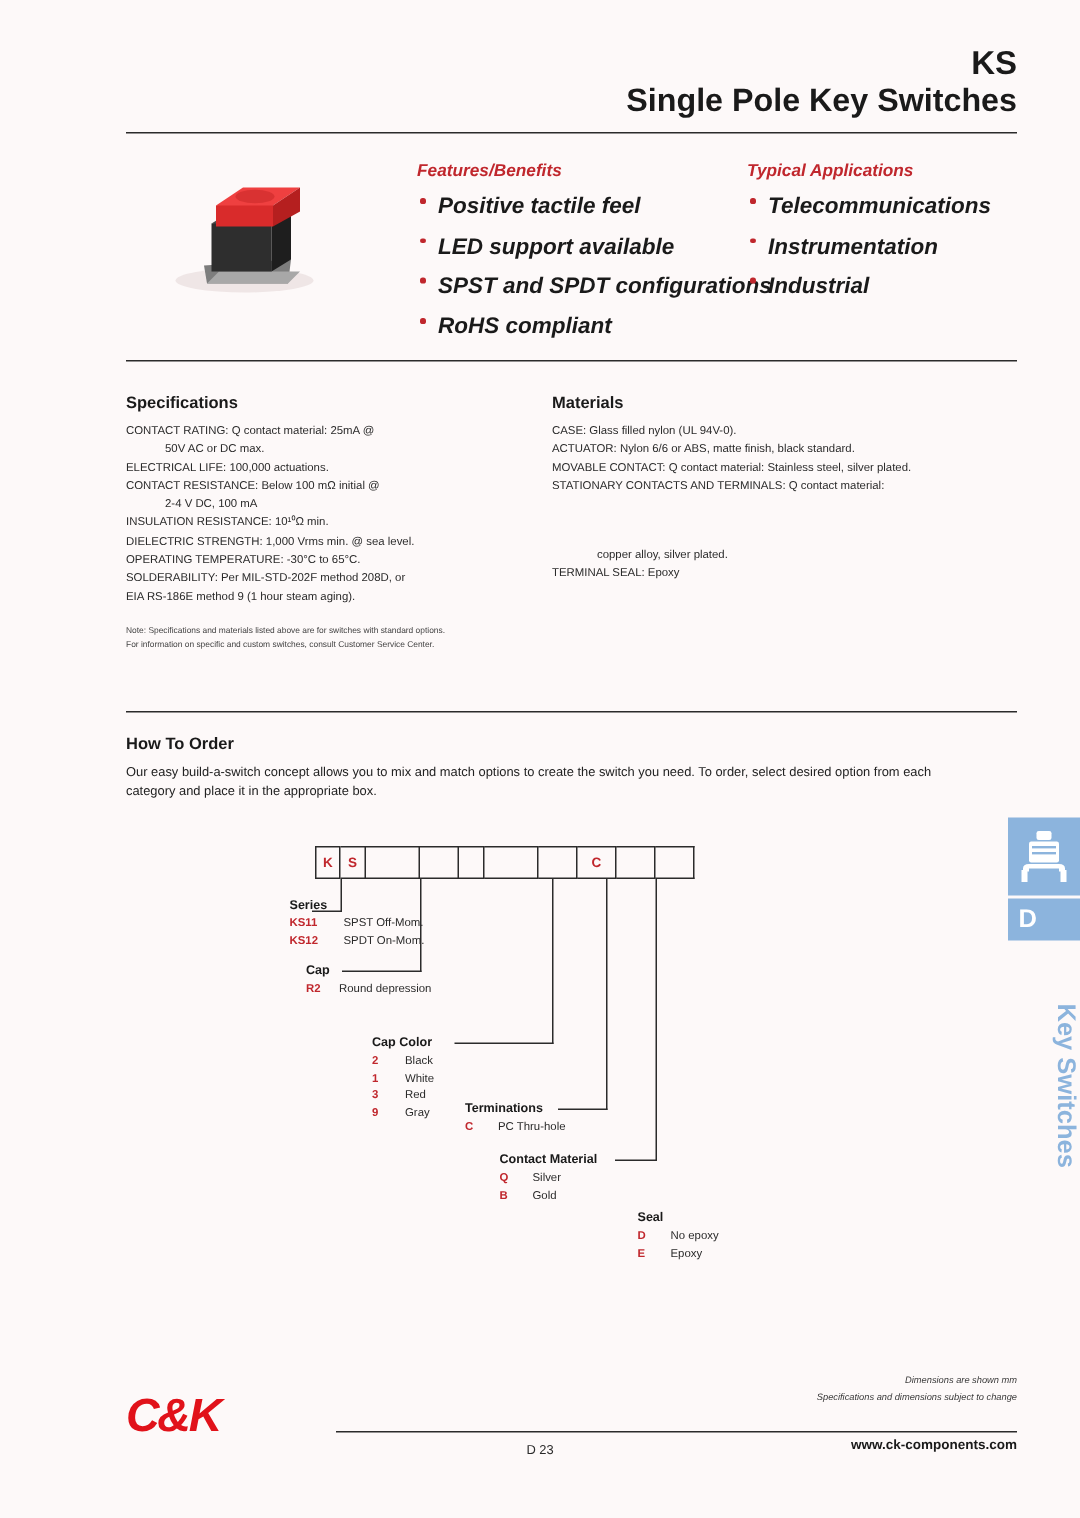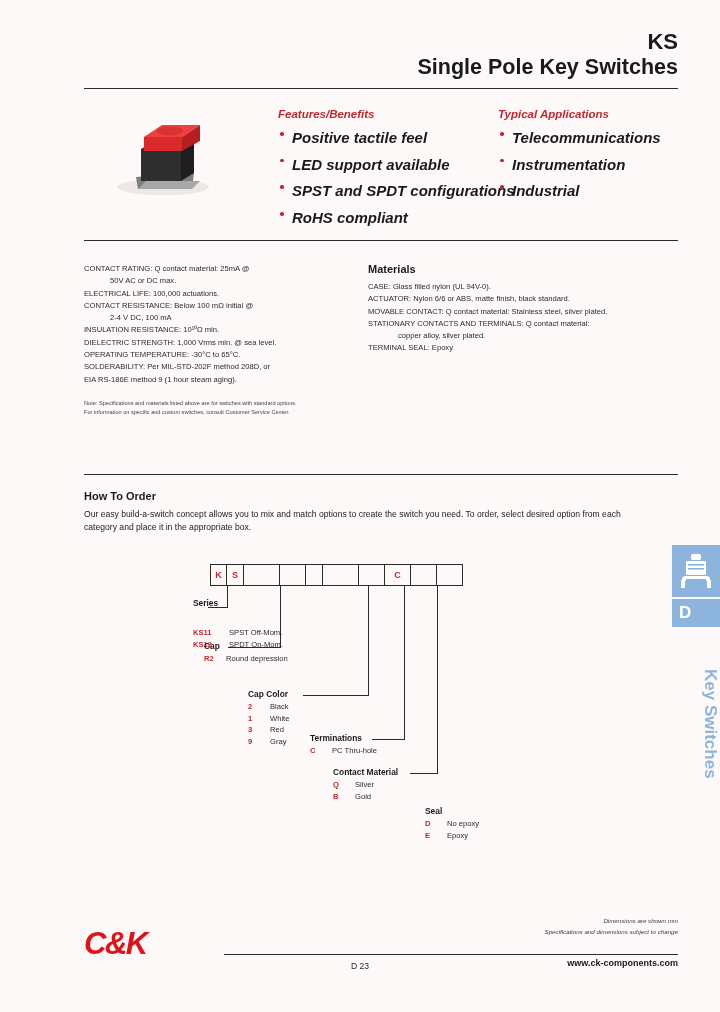--- a/index.html
+++ b/index.html
@@ -117,21 +117,21 @@
   }
   .spec-block.left { left: 84px; width: 250px; }
   .spec-block.right { left: 368px; width: 300px; }
   .spec-line {
     font-size: 7.6px;
     color: #2a2a2a;
     line-height: 1.62;
     white-space: nowrap;
   }
   .spec-line.indent { padding-left: 26px; }
-  .spec-line.indent2 { padding-left: 30px; }
+  .spec-line.indent2 { padding-left: 30px; margin-top: 34px; }
   .note {
     margin-top: 13px;
     font-size: 5.6px;
     color: #444;
     line-height: 1.6;
     white-space: nowrap;
   }
 
   
   .order-head {
@@ -204,21 +204,21 @@
   }
   .opt-code {
     color: #c0272d;
     font-weight: bold;
     width: 22px;
     flex: 0 0 22px;
   }
   .opt-desc { color: #2a2a2a; }
   .opt-rows-indent { margin-top: 2px; }
 
-  .series-rows { margin-top: 19px; }
+  .series-rows { margin-top: 1px; }
   .series-row {
     display: flex;
     font-size: 7.6px;
     line-height: 1.55;
     white-space: nowrap;
   }
   .series-code {
     color: #c0272d;
     font-weight: bold;
     width: 36px;
@@ -347,20 +347,21 @@
         <li><span class="bdot"></span><span>Telecommunications</span></li>
         <li><span class="bdot"></span><span>Instrumentation</span></li>
         <li><span class="bdot"></span><span>Industrial</span></li>
       </ul>
     </div>
   </div>
 
   <div class="rule rule-spec"></div>
 
   <div class="spec-block left">
+    <div class="spec-head">Specifications</div>
     <div class="spec-line">CONTACT RATING: Q contact material: 25mA @</div>
     <div class="spec-line indent">50V AC or DC max.</div>
     <div class="spec-line">ELECTRICAL LIFE: 100,000 actuations.</div>
     <div class="spec-line">CONTACT RESISTANCE: Below 100 mΩ initial @</div>
     <div class="spec-line indent">2-4 V DC, 100 mA</div>
     <div class="spec-line">INSULATION RESISTANCE: 10¹⁰Ω min.</div>
     <div class="spec-line">DIELECTRIC STRENGTH: 1,000 Vrms min. @ sea level.</div>
     <div class="spec-line">OPERATING TEMPERATURE: -30°C to 65°C.</div>
     <div class="spec-line">SOLDERABILITY: Per MIL-STD-202F method 208D, or</div>
     <div class="spec-line">EIA RS-186E method 9 (1 hour steam aging).</div>

